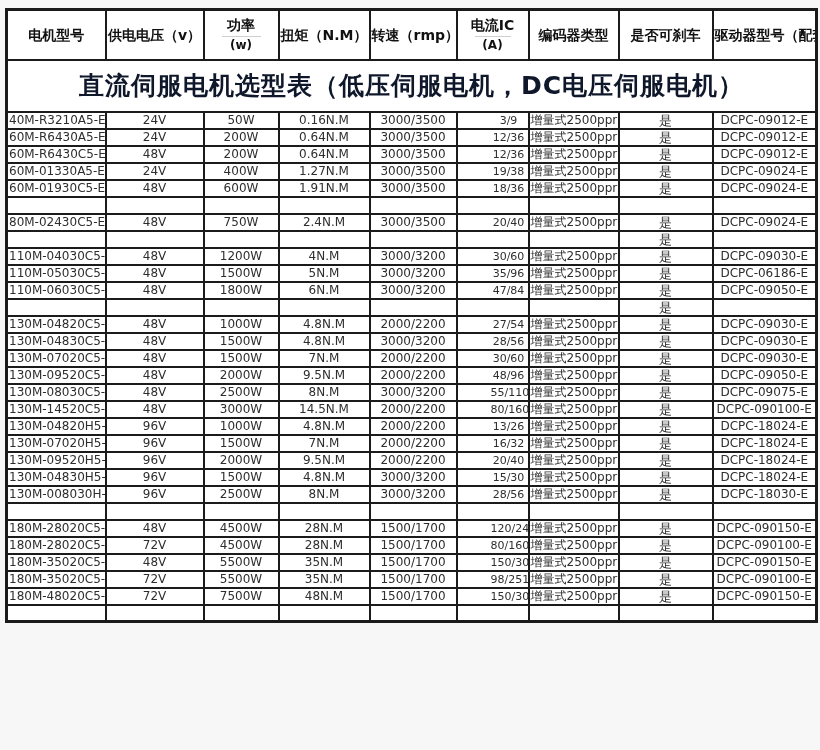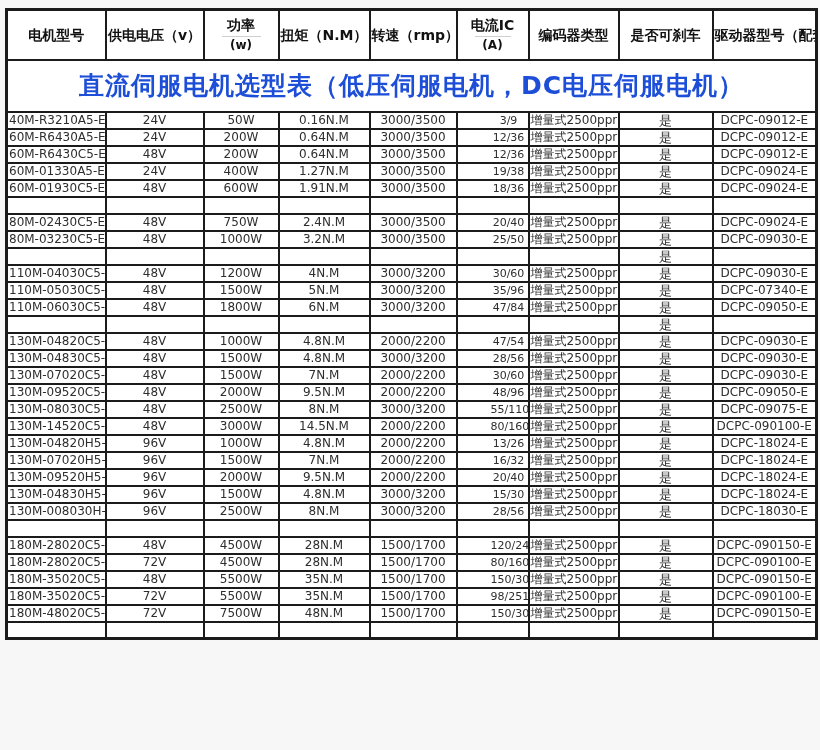--- a/index.html
+++ b/index.html
@@ -31,21 +31,21 @@
     color: var(--text-color);
     padding: 0 1px;
     white-space: nowrap;
     overflow: hidden;
   }
   td.title-cell {
     height: 52px;
     font-size: 25px;
     font-weight: bold;
     letter-spacing: 1px;
-    color: #1d4ed8;
+    color: #0f172a;
   }
   thead th {
     height: 50px;
     font-size: 14px;
     font-weight: bold;
     color: #111;
     line-height: 1.15;
   }
   thead th .sub {
     display: block;
@@ -171,31 +171,20 @@
           <td class="cell-voltage">48V</td>
           <td class="cell-power">750W</td>
           <td class="cell-torque">2.4N.M</td>
           <td class="cell-speed">3000/3500</td>
           <td class="cell-current">20/40</td>
           <td class="cell-encoder">增量式2500ppr</td>
           <td class="cell-brake">是</td>
           <td class="cell-driver">DCPC-09024-E</td>
         </tr>
         <tr>
-          <td class="cell-model">80M-03230C5-E</td>
-          <td class="cell-voltage">48V</td>
-          <td class="cell-power">1000W</td>
-          <td class="cell-torque">3.2N.M</td>
-          <td class="cell-speed">3000/3500</td>
-          <td class="cell-current">25/50</td>
-          <td class="cell-encoder">增量式2500ppr</td>
-          <td class="cell-brake">是</td>
-          <td class="cell-driver">DCPC-09030-E</td>
-        </tr>
-        <tr>
           <td class="cell-model"></td>
           <td class="cell-voltage"></td>
           <td class="cell-power"></td>
           <td class="cell-torque"></td>
           <td class="cell-speed"></td>
           <td class="cell-current"></td>
           <td class="cell-encoder"></td>
           <td class="cell-brake">是</td>
           <td class="cell-driver"></td>
         </tr>
@@ -212,21 +201,21 @@
         </tr>
         <tr>
           <td class="cell-model">110M-05030C5-E</td>
           <td class="cell-voltage">48V</td>
           <td class="cell-power">1500W</td>
           <td class="cell-torque">5N.M</td>
           <td class="cell-speed">3000/3200</td>
           <td class="cell-current">35/96</td>
           <td class="cell-encoder">增量式2500ppr</td>
           <td class="cell-brake">是</td>
-          <td class="cell-driver">DCPC-07340-E</td>
+          <td class="cell-driver">DCPC-06186-E</td>
         </tr>
         <tr>
           <td class="cell-model">110M-06030C5-E</td>
           <td class="cell-voltage">48V</td>
           <td class="cell-power">1800W</td>
           <td class="cell-torque">6N.M</td>
           <td class="cell-speed">3000/3200</td>
           <td class="cell-current">47/84</td>
           <td class="cell-encoder">增量式2500ppr</td>
           <td class="cell-brake">是</td>
@@ -242,21 +231,21 @@
           <td class="cell-encoder"></td>
           <td class="cell-brake">是</td>
           <td class="cell-driver"></td>
         </tr>
         <tr>
           <td class="cell-model">130M-04820C5-E</td>
           <td class="cell-voltage">48V</td>
           <td class="cell-power">1000W</td>
           <td class="cell-torque">4.8N.M</td>
           <td class="cell-speed">2000/2200</td>
-          <td class="cell-current">47/54</td>
+          <td class="cell-current">27/54</td>
           <td class="cell-encoder">增量式2500ppr</td>
           <td class="cell-brake">是</td>
           <td class="cell-driver">DCPC-09030-E</td>
         </tr>
         <tr>
           <td class="cell-model">130M-04830C5-E</td>
           <td class="cell-voltage">48V</td>
           <td class="cell-power">1500W</td>
           <td class="cell-torque">4.8N.M</td>
           <td class="cell-speed">3000/3200</td>

